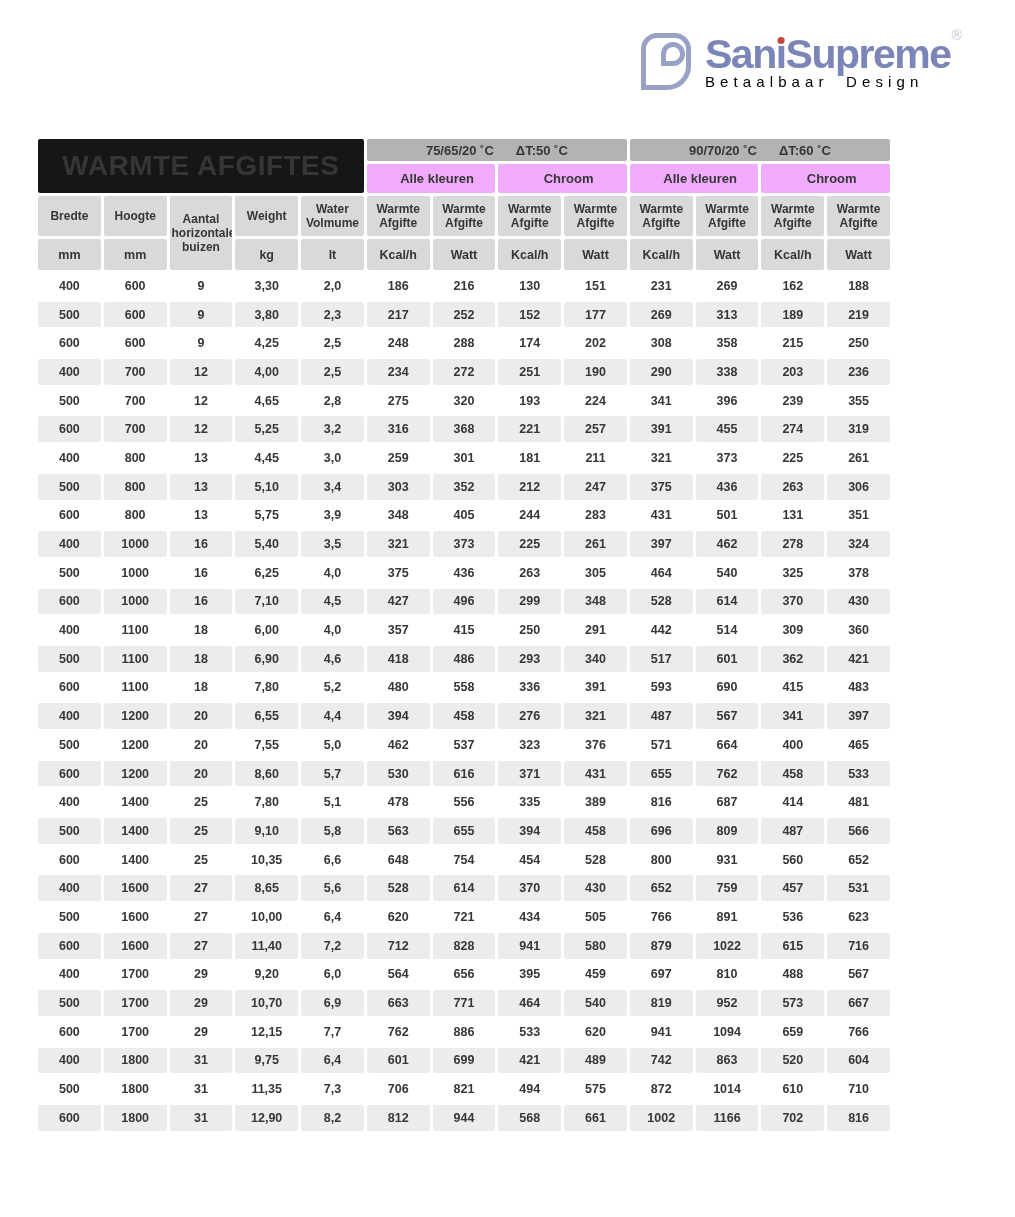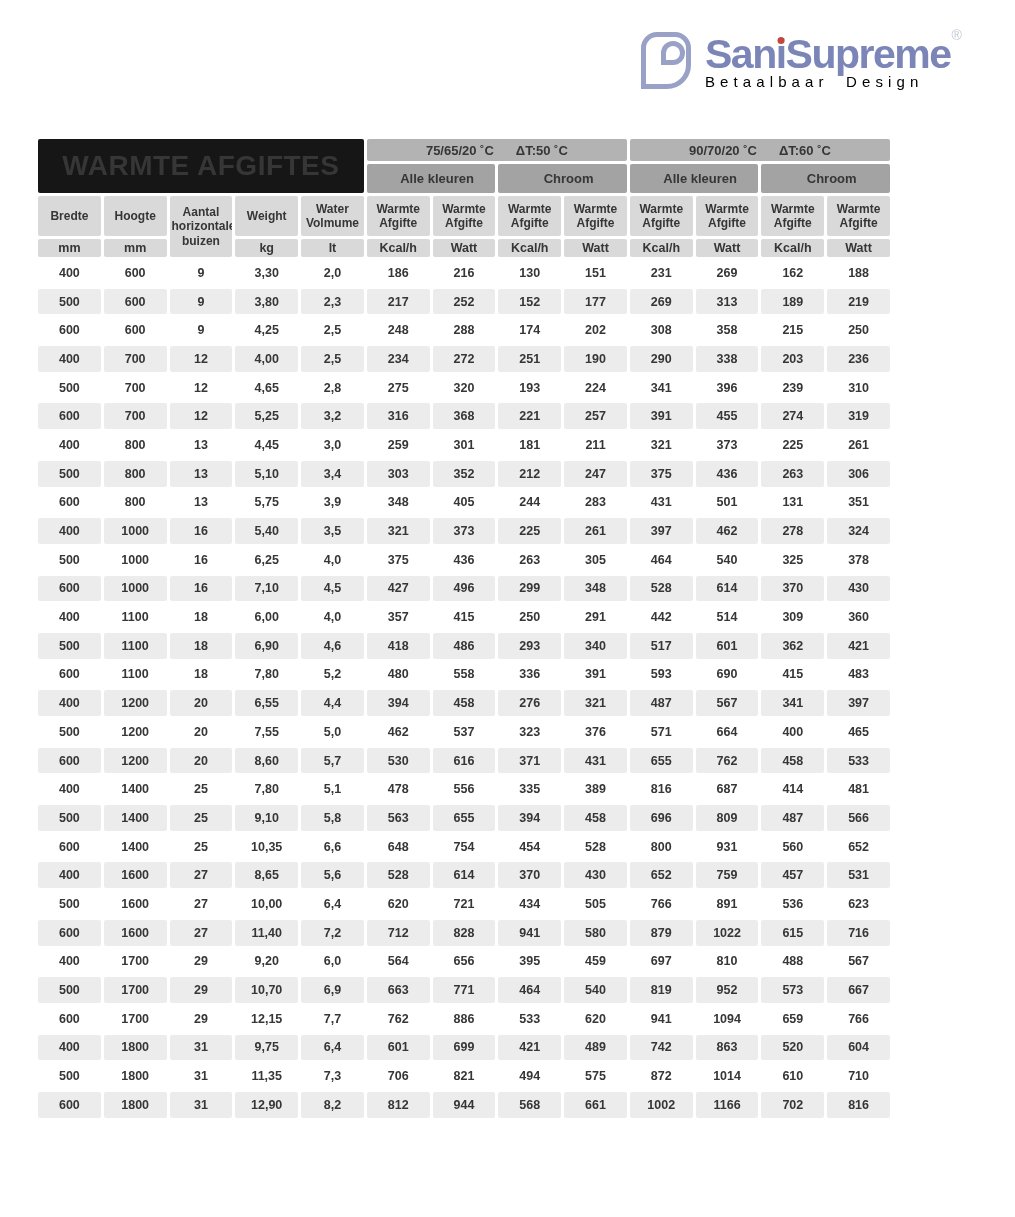--- a/index.html
+++ b/index.html
@@ -6,21 +6,21 @@
   html,body { background:#ffffff; }
   body { font-family:"Liberation Sans", sans-serif; }
   .page {
     position:relative;
     width:1015px; height:1217px;
     background:#ffffff;
     overflow:hidden;
   }
 
   
-  .logo { position:absolute; top:28px; left:641px; display:flex; align-items:center; }
+  .logo { position:absolute; top:28px; left:641px; display:flex; align-items:flex-end; }
   .logo-icon { position:relative; width:50px; height:57px; margin-top:2px; }
   .logo-icon .outer {
     position:absolute; left:0; top:0; width:50px; height:57px;
     border:5px solid #99a1c6;
     border-radius:16px 16px 24px 0;
   }
   .logo-icon .inner {
     position:absolute; right:6px; top:9px; width:24px; height:24px;
     border:5px solid #99a1c6;
     border-radius:12px 12px 12px 0;
@@ -45,23 +45,23 @@
     text-align:center; vertical-align:middle;
     font-weight:700; color:#363636;
     border-radius:2px; overflow:hidden;
   }
   th.title-cell {
     background:#161616; color:#ffffff;
     font-size:28px; letter-spacing:0.5px;
   }
   th.temp-cell { background:#b3b3b3; height:22px; font-size:13px; color:#1f1f1f; }
   th.temp-cell .delta { margin-left:22px; }
-  th.finish-cell { background:#a3a3a3; height:29px; font-size:13px; color:#1f1f1f;padding-left:12px; }
+  th.finish-cell { background:#f0abfc; height:29px; font-size:13px; color:#1f1f1f;padding-left:12px; }
   th.label-cell { background:#d9d9d9; height:40px; font-size:12px; line-height:1.18; padding:0 2px; }
-  th.unit-cell  { background:#d9d9d9; height:18px; font-size:12.5px; }
+  th.unit-cell  { background:#d9d9d9; height:31px; font-size:12.5px; }
   tbody td { height:25.7px; font-size:12.5px; background:#ffffff; }
   tbody tr.striped td { background:#ececec; }
 </style>
 </head>
 <body>
 
 <div class="page">
 
   <div class="logo">
     <div class="logo-icon">
@@ -203,21 +203,21 @@
           <td>12</td>
           <td>4,65</td>
           <td>2,8</td>
           <td>275</td>
           <td>320</td>
           <td>193</td>
           <td>224</td>
           <td>341</td>
           <td>396</td>
           <td>239</td>
-          <td>310</td>
+          <td>355</td>
         </tr>
         <tr class="striped">
           <td>600</td>
           <td>700</td>
           <td>12</td>
           <td>5,25</td>
           <td>3,2</td>
           <td>316</td>
           <td>368</td>
           <td>221</td>

